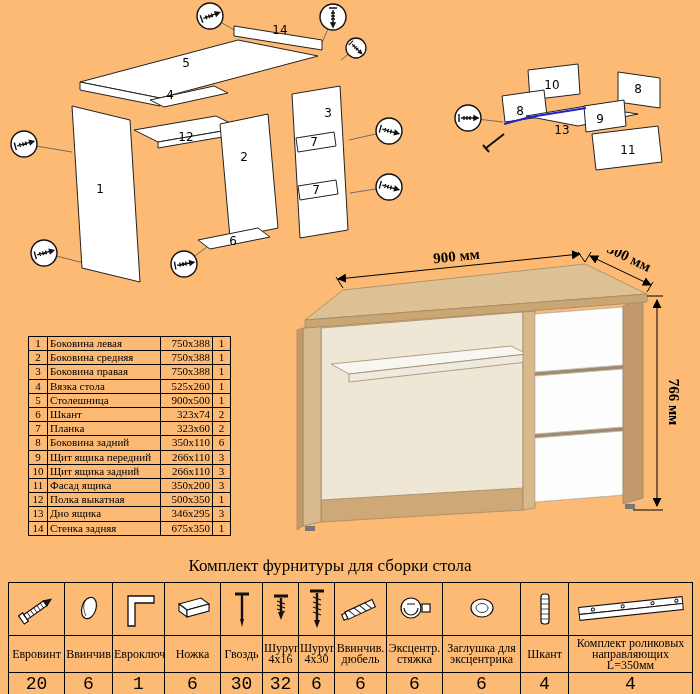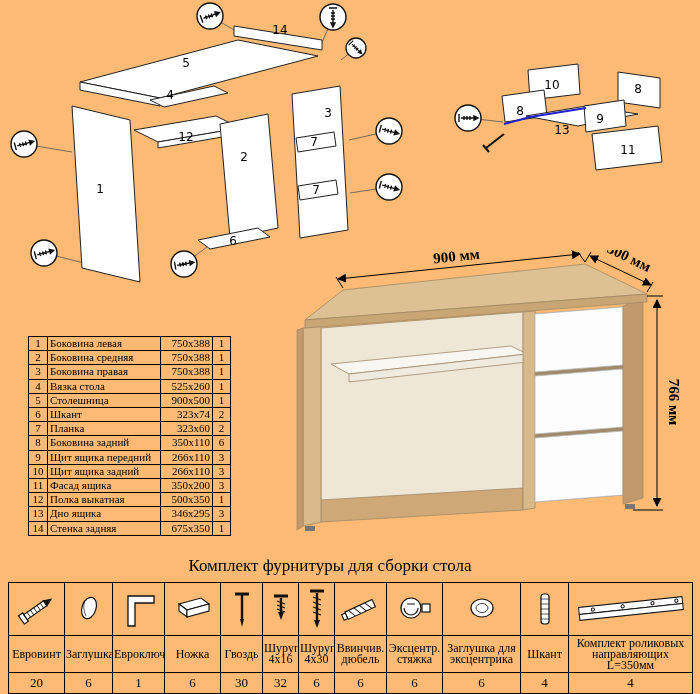--- a/index.html
+++ b/index.html
@@ -12,21 +12,21 @@
   #parts-table .c-num{width:14px;text-align:center;}
   #parts-table .c-name{width:108px;text-align:left;margin-left:19px;}
   #parts-table .c-size{width:47px;text-align:right;}
   #parts-table .c-qty{width:13px;text-align:center;}
   
   #hw-title{width:570px;text-align:center;font-size:17px;padding-left:45px;}
   #hw-table{table-layout:fixed;width:684px;}
   #hw-table td{border:1px solid #000;text-align:center;vertical-align:middle;padding:1px;overflow:hidden;}
   #hw-table .hw-icons td{height:50px;}
   #hw-table .hw-names td{height:34px;font-size:12px;line-height:11px;}
-  #hw-table .hw-qty td{height:18px;font-size:13px;}
+  #hw-table .hw-qty td{height:18px;font-size:18px;font-family:Liberation Mono, monospace;}
   
   .plbl{font:12px "DejaVu Sans",sans-serif;text-anchor:middle;fill:#000;stroke:none;}
   .dlbl{font:600 15px "Liberation Serif",serif;text-anchor:middle;fill:#000;stroke:none;}
   svg{display:block;}
 </style>
 </head>
 <body>
 
 <div id="page">
 
@@ -407,21 +407,21 @@
               <circle cx="20" cy="21.5" r="1.6"></circle>
                 <circle cx="50" cy="21.5" r="1.6"></circle>
               <circle cx="80" cy="21.5" r="1.6"></circle>
                 <circle cx="104" cy="21.5" r="1.6"></circle>
               </g>
             </svg>
           </td>
       </tr>
       <tr class="hw-names">
         <td>Евровинт</td>
-        <td>Заглушка</td>
+        <td>Ввинчив</td>
         <td>Евроключ</td>
         <td>Ножка</td>
         <td>Гвоздь</td>
         <td>Шуруп 4х16</td>
         <td>Шуруп 4х30</td>
         <td>Ввинчив. дюбель</td>
         <td>Эксцентр. стяжка</td>
         <td>Заглушка для эксцентрика</td>
         <td>Шкант</td>
         <td>Комплект роликовых направляющих L=350мм</td>

